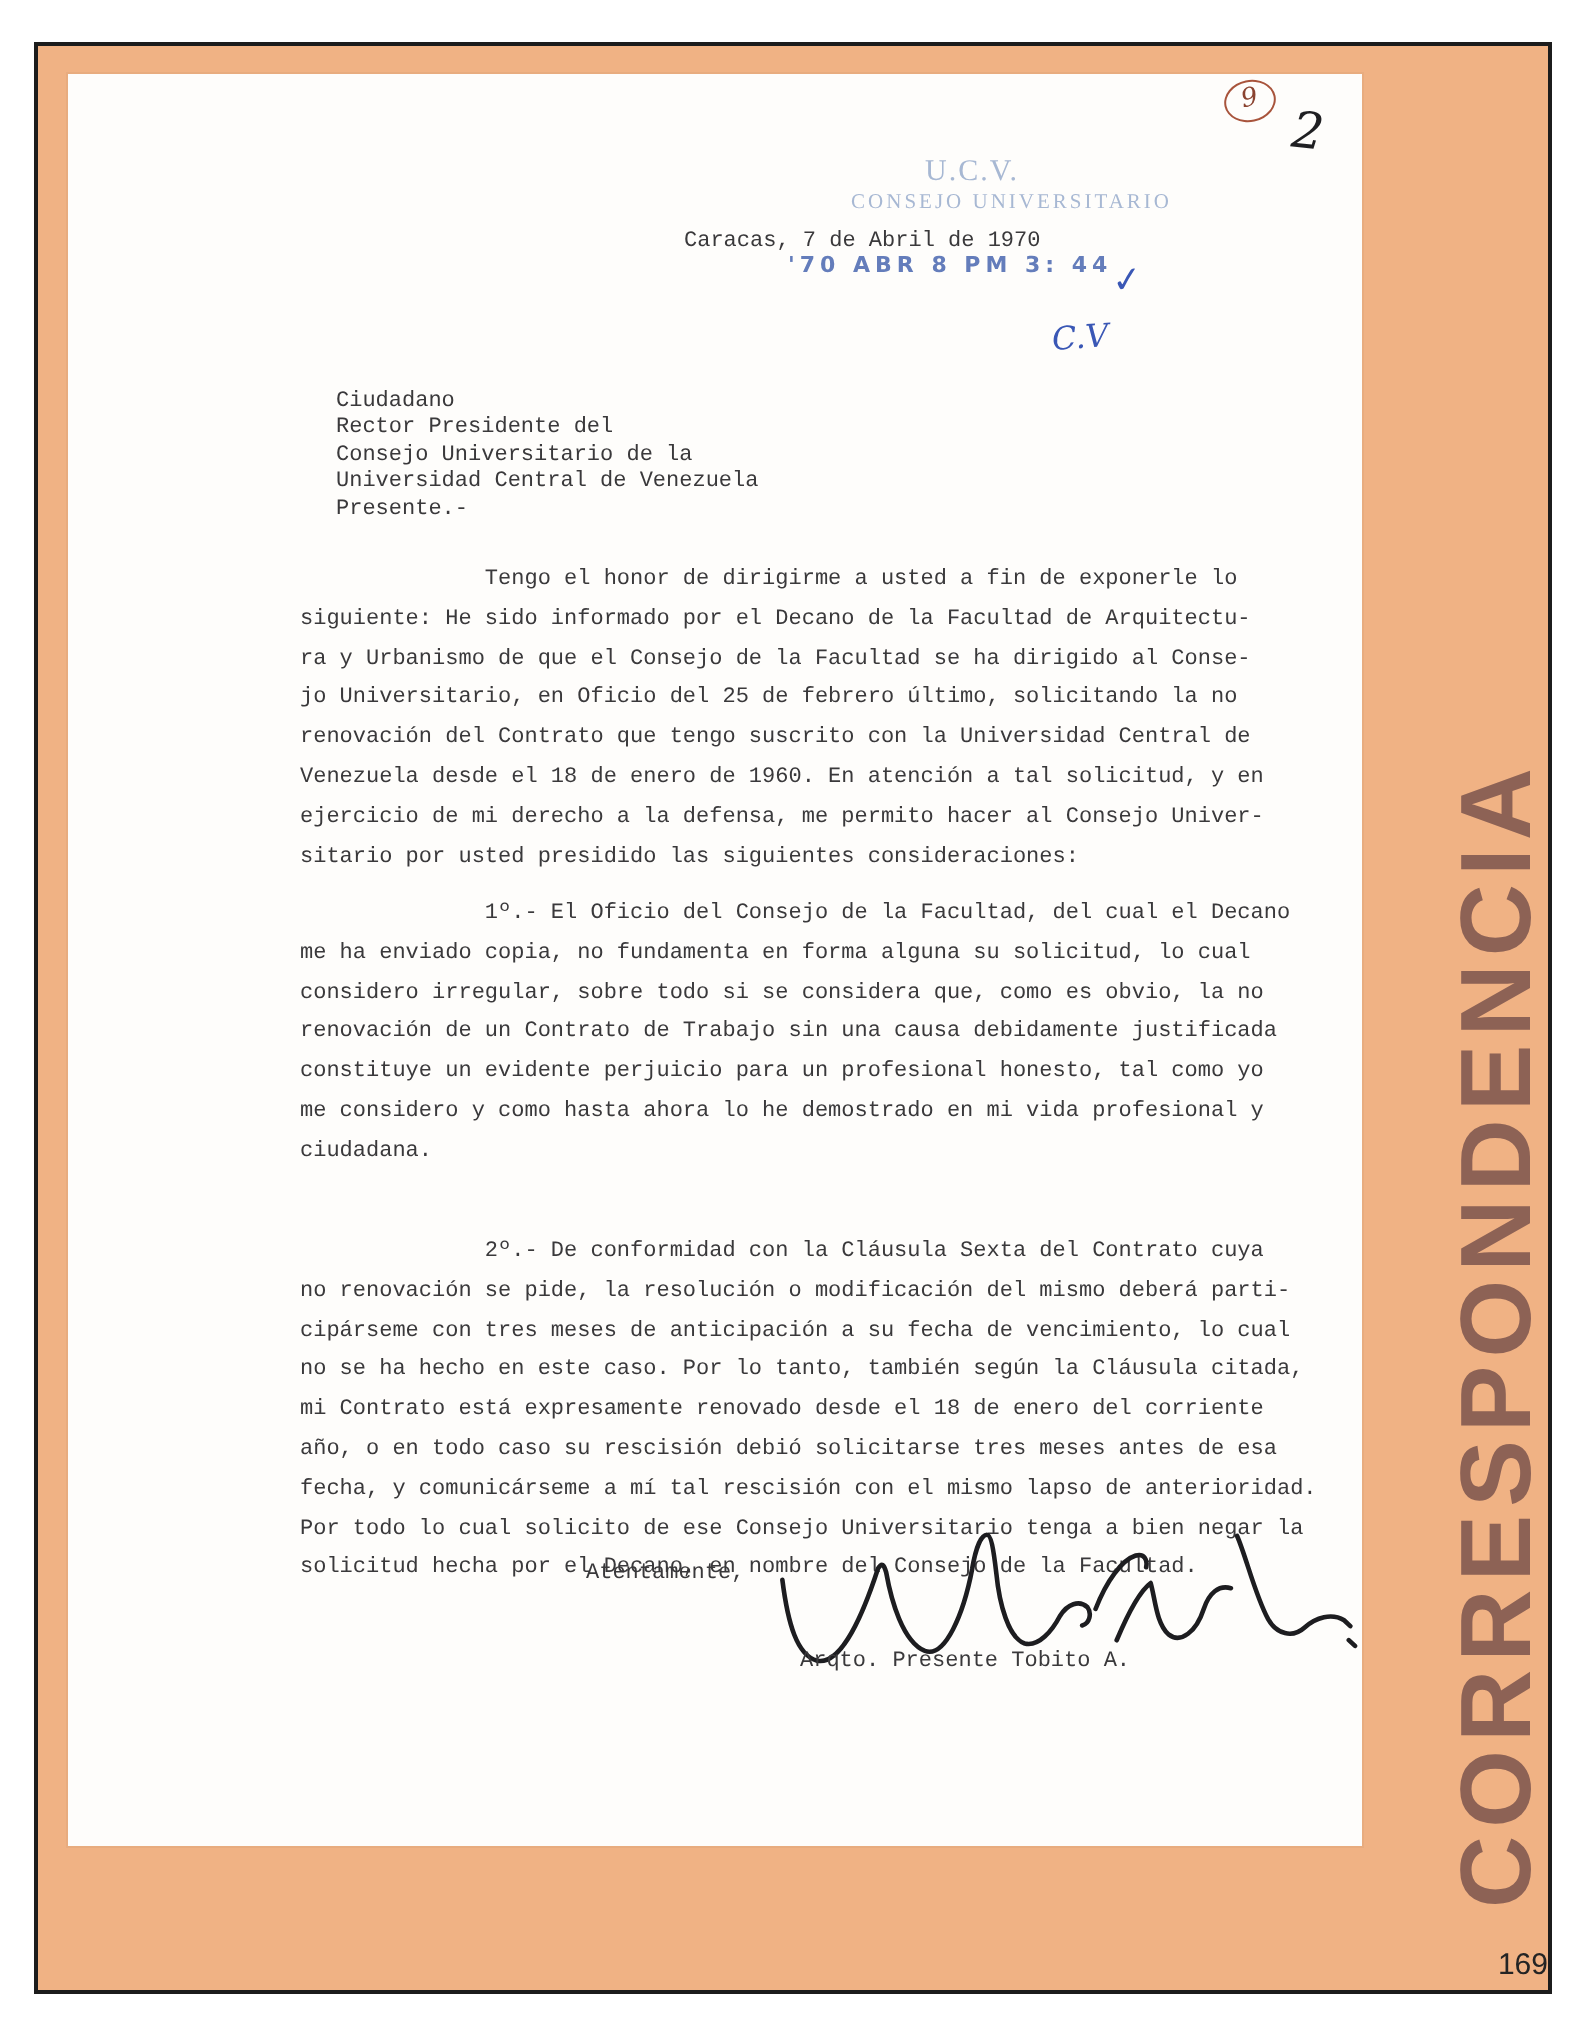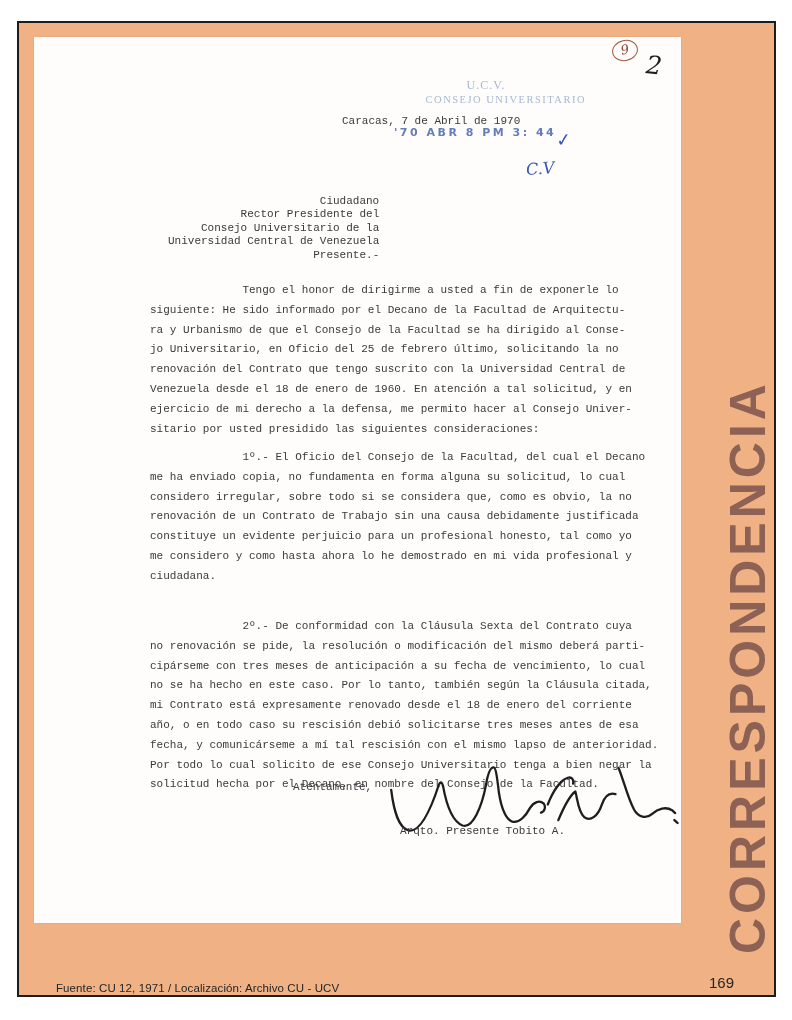--- a/index.html
+++ b/index.html
@@ -5,24 +5,24 @@
   html,body { margin:0; padding:0; background:#ffffff; }
   .page { position:relative; width:792px; height:1020px; background:#ffffff; overflow:hidden;
           font-family:"Liberation Sans", sans-serif; }
   .plate { position:absolute; left:17px; top:21px; width:755px; height:972px;
            background:#f0b284; border:2px solid #1c1c1c; }
   .paper { position:absolute; left:34px; top:37px; width:647px; height:886px;
            background:#fefefdf5; background:#fefdfb; box-shadow:0 0 0 1px rgba(0,0,0,0.03); }
   .mono { font-family:"Liberation Mono","DejaVu Sans Mono",monospace; font-size:11px;
           color:#3a393b; white-space:pre; }
   .para { position:absolute; line-height:19.8px; }
-  .addr { position:absolute; line-height:13.4px;text-align:right; }
+  .addr { position:absolute; line-height:13.4px; }
   .letterhead { position:absolute; left:352px; top:41px; width:200px; text-align:center;
                 color:#8ba1c6; opacity:0.75; filter:blur(0.3px); }
-  .lh1 { font-size:12px; letter-spacing:1px; font-family:"Liberation Serif",serif; }
+  .lh1 { font-size:15px; letter-spacing:1px; font-family:"Liberation Serif",serif; }
   .lh2 { font-size:10.5px; letter-spacing:1.5px; font-family:"Liberation Serif",serif; margin-top:1px;text-align:right; }
   .dateline { position:absolute; left:308px; top:78px; }
   .datestamp { position:absolute; left:360px; top:89px; font-family:"DejaVu Sans",sans-serif;
                font-weight:bold; font-size:11px; color:#4a67b0; letter-spacing:2.5px; opacity:0.85; }
   .circled-nine { position:absolute; left:578px; top:3px; width:24px; height:19px;
                   border:1.6px solid #a8543c; border-radius:50%; transform:rotate(-12deg);
                   color:#8a4330; font-family:"DejaVu Serif",serif; font-style:italic; font-size:13px;
                   text-align:center; line-height:18px; }
   .hand-two { position:absolute; left:612px; top:14px; font-family:"DejaVu Serif",serif;
               font-style:italic; font-size:25px; color:#1f1f22; transform:rotate(6deg); }
@@ -33,33 +33,32 @@
   .closing { position:absolute; left:259px; top:744px; }
   .sig-svg { position:absolute; left:352px; top:726px; width:294px; height:96px; transform:rotate(-2deg); }
   .sig-name { position:absolute; left:366px; top:788px; }
   .side-title { position:absolute; left:686px; top:368px; width:86px; height:552px;
                 display:flex; align-items:center; justify-content:center;
                 writing-mode:vertical-rl; transform:rotate(180deg);
                 font-weight:bold; font-size:50px; letter-spacing:4px; color:#8d6255;
                 font-family:"Liberation Sans",sans-serif; }
   .footer-src { position:absolute; left:37px; top:959px; font-size:11.5px; color:#242424;
                 letter-spacing:0.1px; font-weight:500; }
-  .page-num { position:absolute; left:690px; top:951px; width:65px; 
+  .page-num { position:absolute; left:690px; top:951px; width:65px; text-align:right;
               font-size:15px; color:#242424; font-weight:500; }
 </style>
 </head>
 <body>
 
 <div class="page">
 
   <div class="plate">
 
     <div class="side-title">CORRESPONDENCIA</div>
 
-    <div class="footer-src">Fuente: CU 12, 1971 / Localización: Archivo CU - UCV</div>
     <div class="page-num">169</div>
   </div>
 
   <div class="paper">
 
     <div class="circled-nine">9</div>
     <div class="hand-two">2</div>
 
     <div class="letterhead">
       <div class="lh1">U.C.V.</div>

